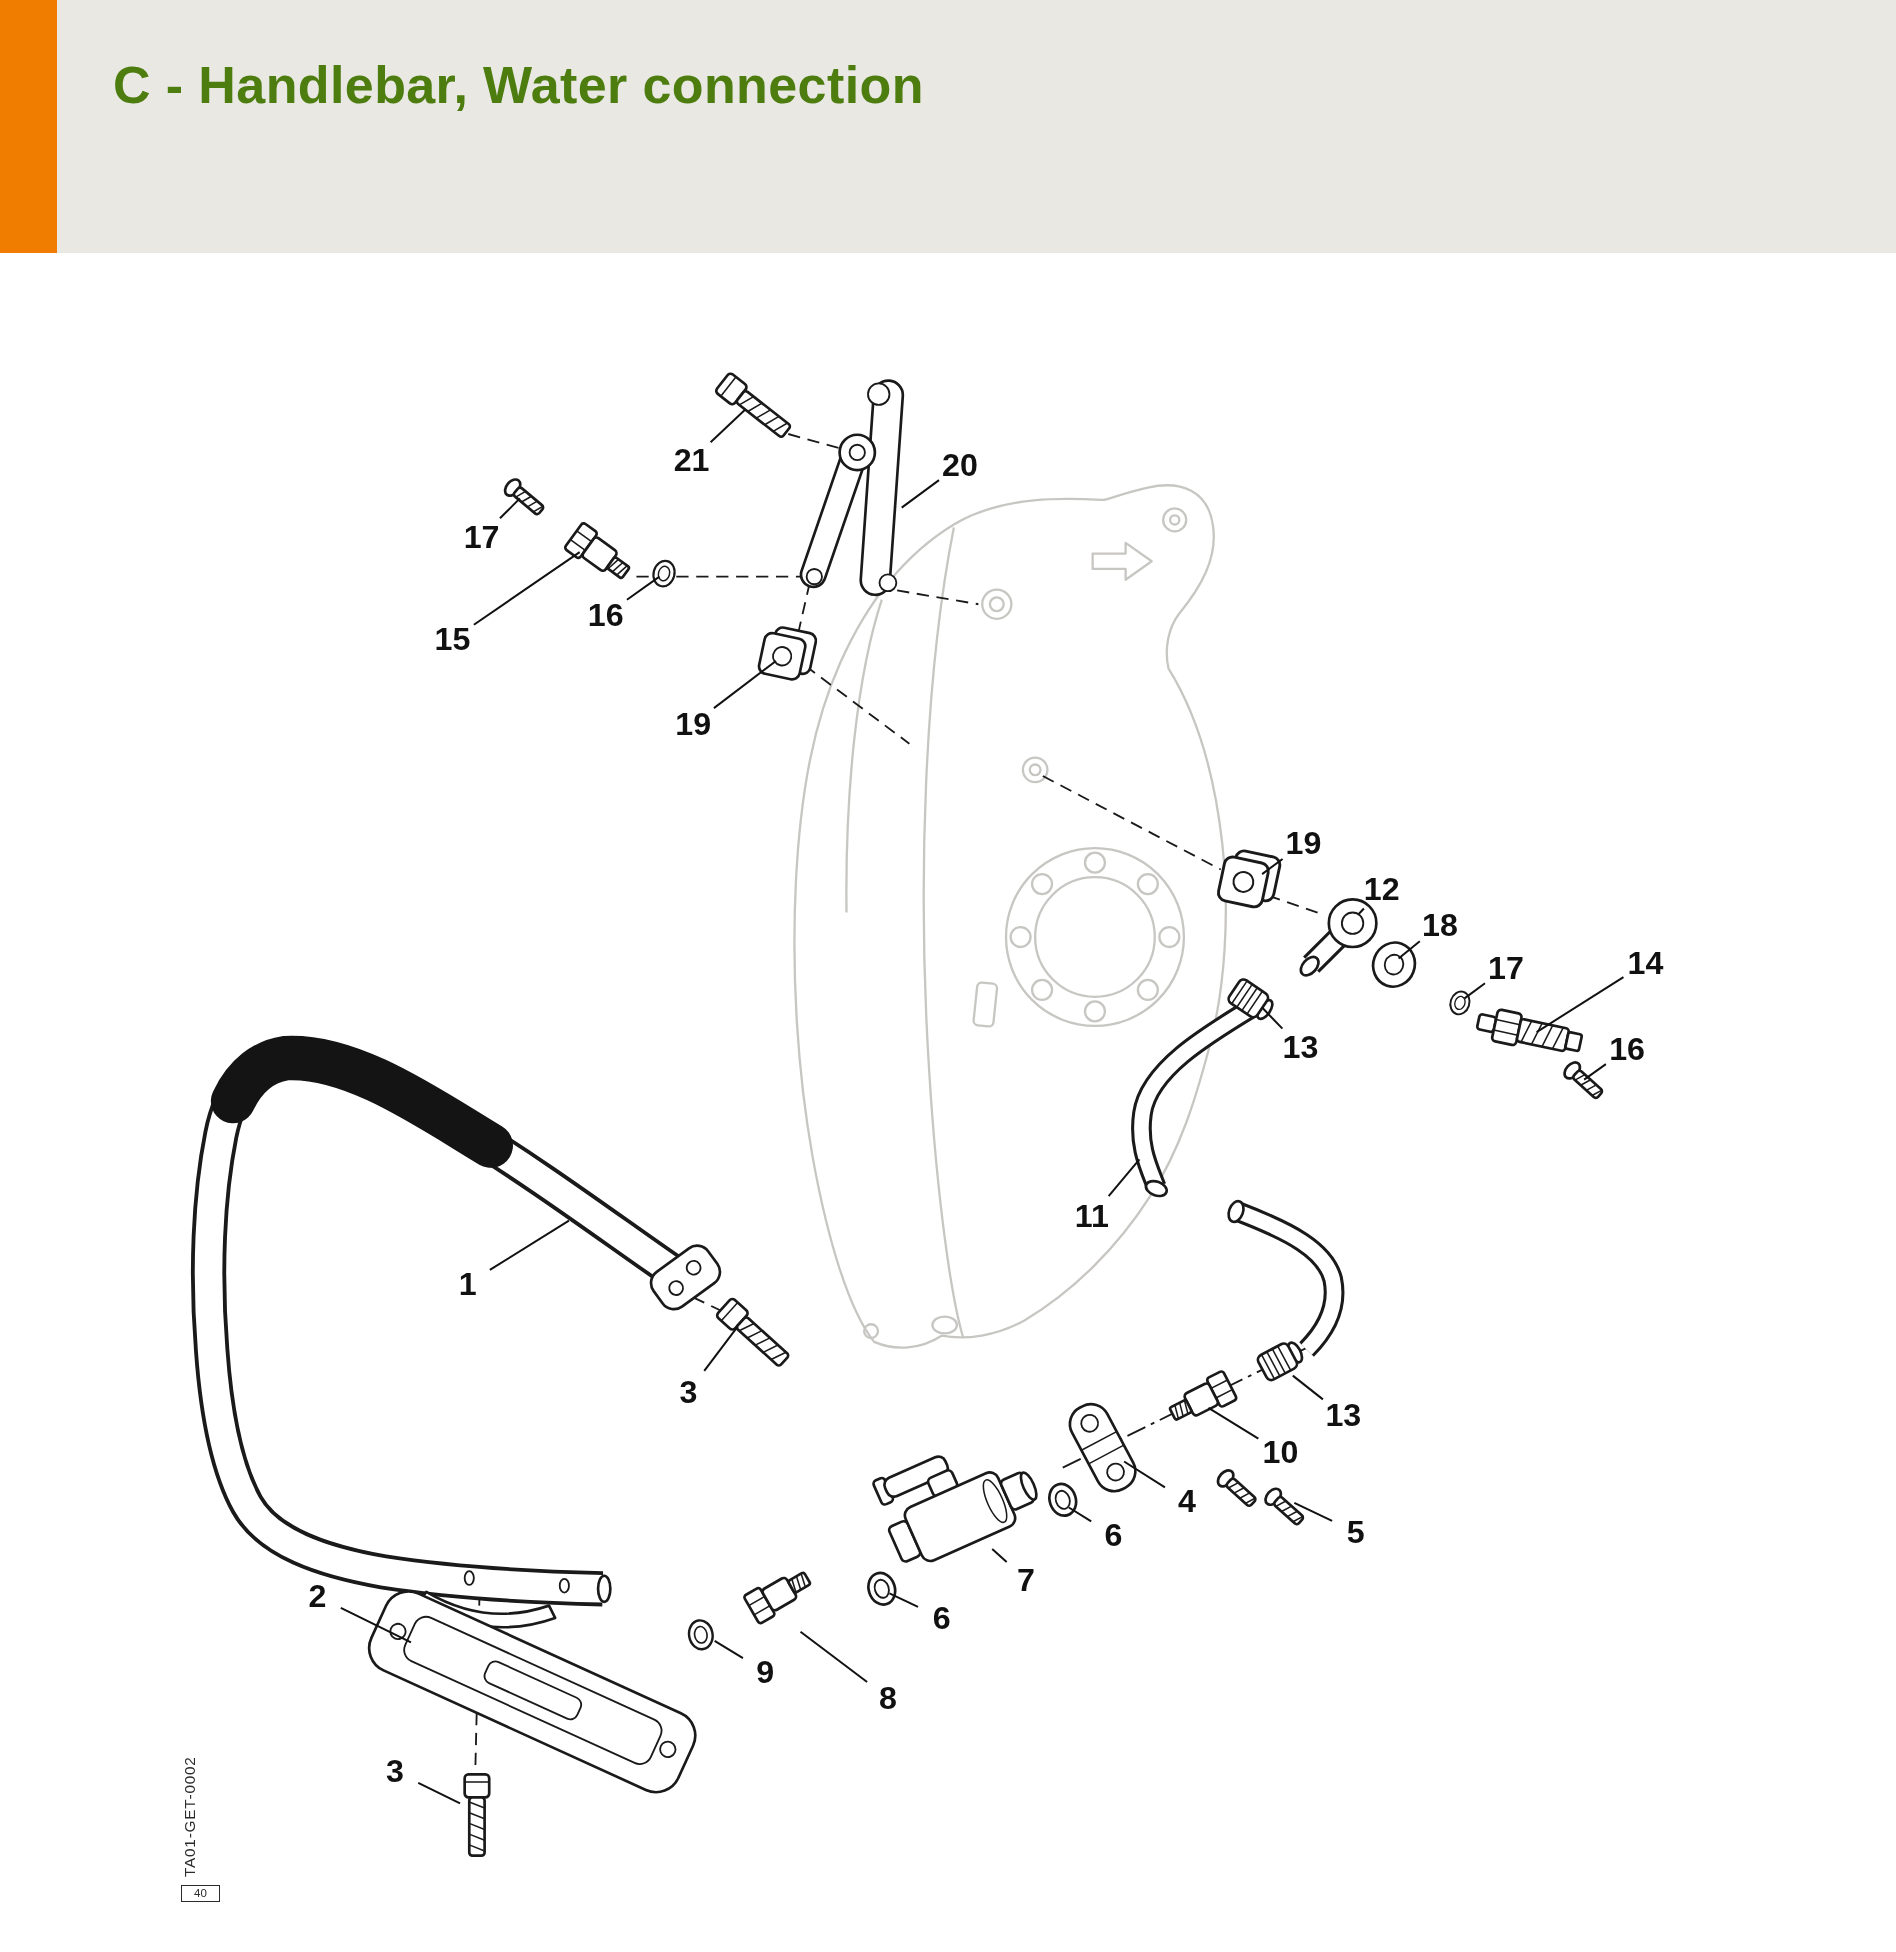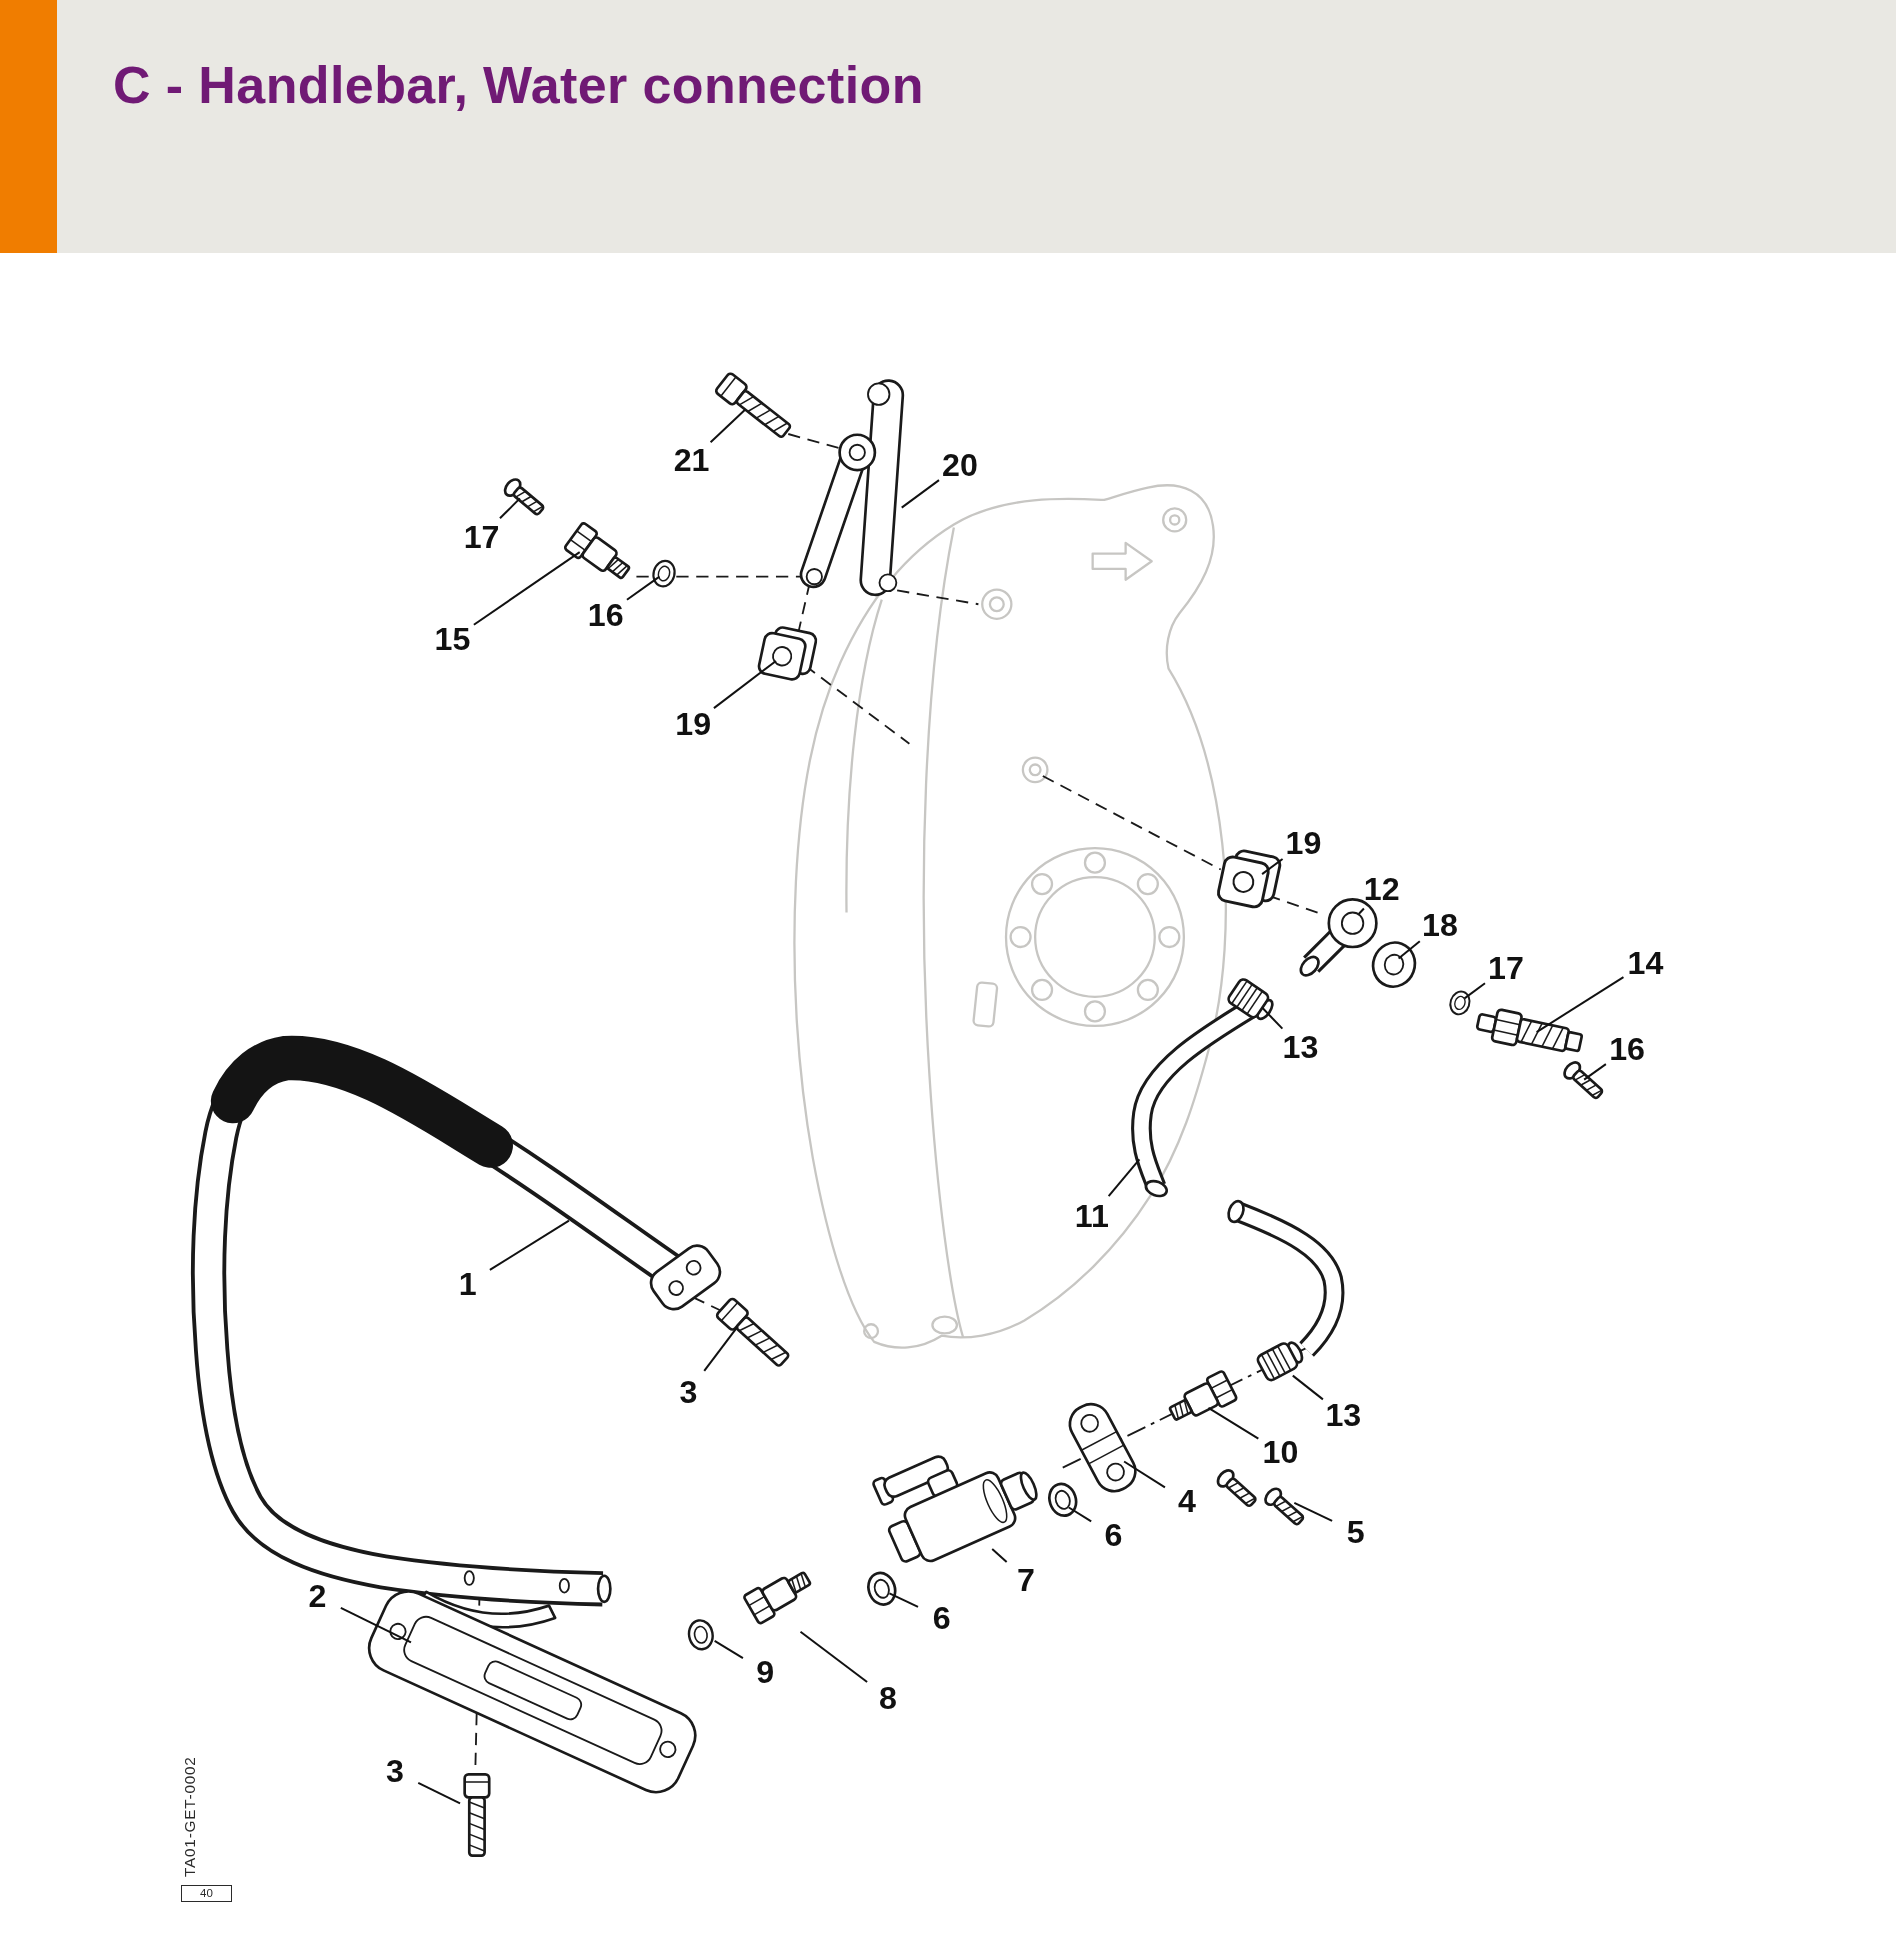--- a/index.html
+++ b/index.html
@@ -10,29 +10,29 @@
   }
   html,body{margin:0;padding:0;}
   body{
     width:1897px;height:1953px;position:relative;background:#ffffff;overflow:hidden;
     font-family:"Liberation Sans",sans-serif;
   }
   .header{position:absolute;left:0;top:0;width:1897px;height:253px;background:var(--header-bg);}
   .accent-bar{position:absolute;left:0;top:0;width:57px;height:253px;background:var(--accent);}
   .page-title{
     position:absolute;left:113px;top:55px;font-size:52px;font-weight:bold;
-    color:#701a75;letter-spacing:0.4px;white-space:nowrap;
+    color:#4d7c0f;letter-spacing:0.4px;white-space:nowrap;
   }
   .doc-code{
     position:absolute;left:181px;top:1877px;transform:rotate(-90deg);transform-origin:0 0;
     font-size:15.3px;color:#2b2b2b;letter-spacing:0.8px;white-space:nowrap;
   }
   .page-marker{
     position:absolute;left:181px;top:1885px;border:1.5px solid #2b2b2b;
-    font-size:11.5px;color:#2b2b2b;padding:0 18px;line-height:15.3px;
+    font-size:11.5px;color:#2b2b2b;padding:0 12px;line-height:15.3px;
   }
   svg{position:absolute;left:0;top:0;}
 
   
   .part  {fill:#fff;stroke:var(--line);stroke-width:3.5;stroke-linejoin:round;}
   .part2 {fill:none;stroke:var(--line);stroke-width:2.4;stroke-linejoin:round;}
   .hole  {fill:#fff;stroke:var(--line);stroke-width:2.4;}
   .thin  {fill:none;stroke:var(--line);stroke-width:2;}
   .hatch {fill:none;stroke:var(--line);stroke-width:2;}
   .dash  {fill:none;stroke:var(--line);stroke-width:2.4;stroke-dasharray:16 10;}

